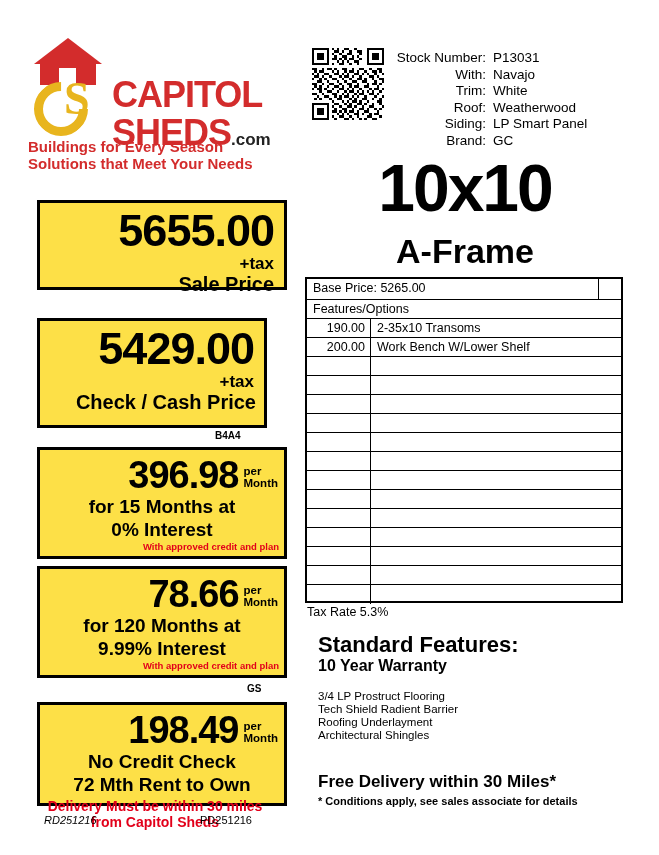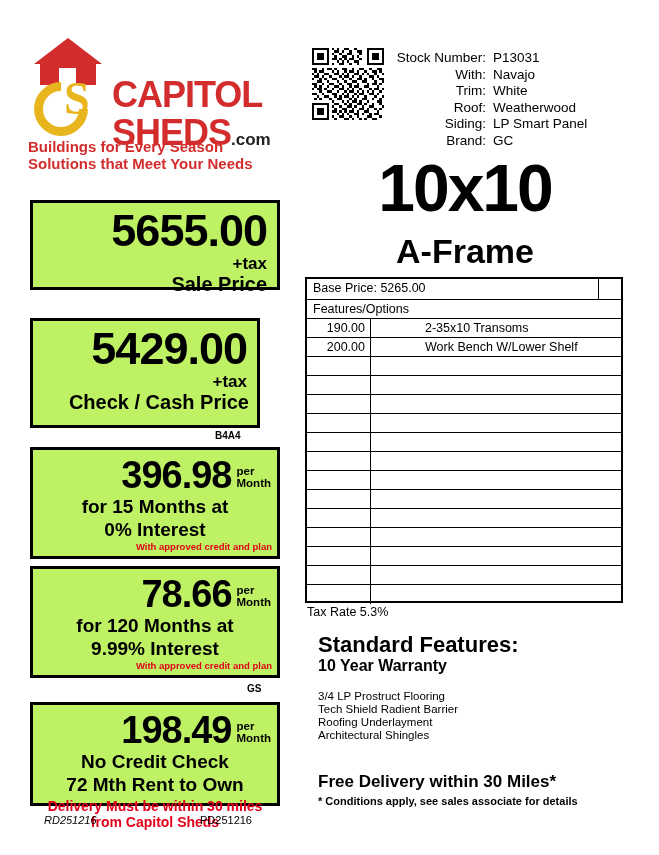--- a/index.html
+++ b/index.html
@@ -94,21 +94,21 @@
     height:20px;border-bottom:1px solid #000;display:flex;
   }
   .opt-base .b1{
     flex:1;font-size:12.5px;padding:2px 0 0 6px;border-right:1px solid #000;box-sizing:border-box;
   }
   .opt-base .b2{width:22px;}
   .opt-head{
     height:19px;border-bottom:1px solid #000;font-size:12.5px;padding:2px 0 0 6px;box-sizing:border-box;
   }
   .opt-row{
-    height:19px;border-bottom:1px solid #000;display:flex;font-size:12.5px;box-sizing:border-box;gap:48px;
+    height:19px;border-bottom:1px solid #000;display:flex;font-size:12.5px;box-sizing:border-box;
   }
   .opt-row:last-child{border-bottom:none;}
   .opt-price{
     width:64px;text-align:right;padding:2px 5px 0 0;
     border-right:1px solid #000;box-sizing:border-box;
   }
   .opt-desc{flex:1;padding:2px 0 0 6px;box-sizing:border-box;}
   .tax-rate{
     position:absolute;left:307px;top:605px;font-size:12.5px;
   }
@@ -125,21 +125,21 @@
   }
   .delivery{
     position:absolute;left:318px;top:772px;font-size:17px;font-weight:bold;
   }
   .delivery-note{
     position:absolute;left:318px;top:795px;font-size:11px;font-weight:bold;
   }
 
   
   .box{
-    position:absolute;left:30px;border:3px solid #000;box-sizing:border-box;background:#bef264;
+    position:absolute;left:37px;border:3px solid #000;box-sizing:border-box;background:#fde047;
   }
   .big-num{
     text-align:right;font-weight:bold;letter-spacing:-1px;
   }
   .price-line{display:flex;align-items:flex-end;justify-content:flex-end;}
   .per-month{
     font-size:11.5px;font-weight:bold;line-height:12px;text-align:left;
     padding:0 6px 6px 5px;
   }
 

